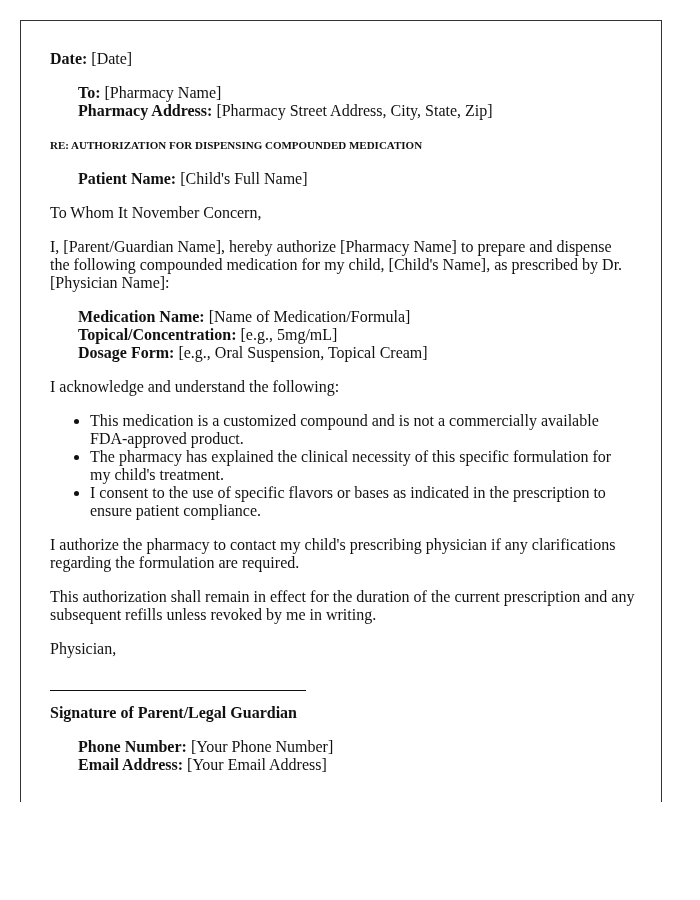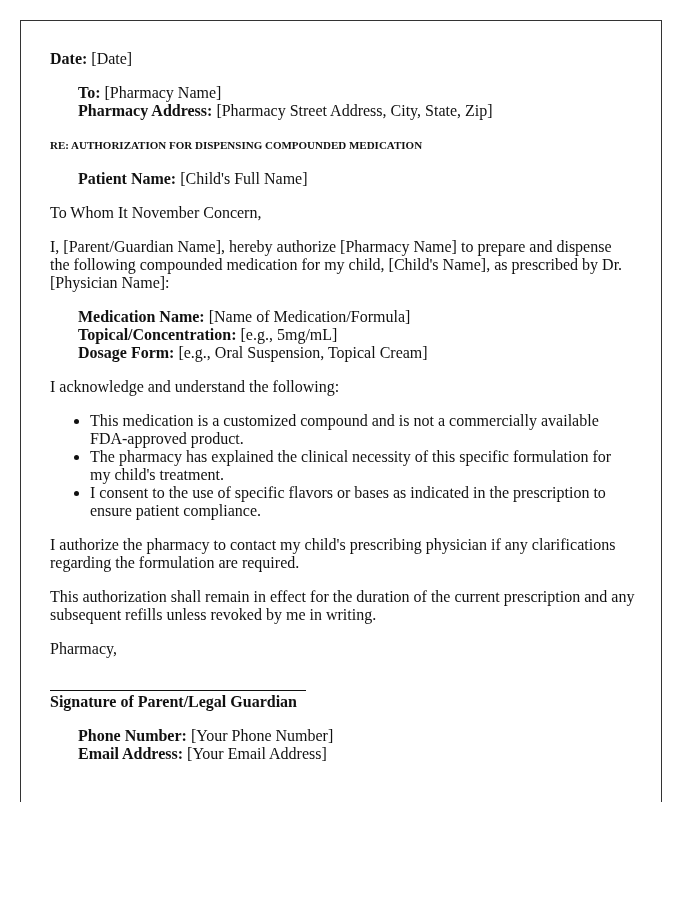--- a/index.html
+++ b/index.html
@@ -37,21 +37,21 @@
     .heading { font-weight: bold; font-size: 11px; letter-spacing: 0px; }
     ul {
       margin: 0 0 16px 0;
       padding-left: 40px;
     }
     ul li { margin: 0; padding: 0; }
     .sig-line {
       width: 256px;
       border-top: 1px solid #111111;
       margin-top: 32px;
-      padding-top: 2px;
+      padding-top: 13px;
       font-weight: bold;
       margin-bottom: 16px;
     }
   </style>
 </head>
 <body>
 
 <div class="letter">
   <div class="inner">
 
@@ -104,21 +104,21 @@
     <ul>
       <li>This medication is a customized compound and is not a commercially available FDA-approved product.</li>
       <li>The pharmacy has explained the clinical necessity of this specific formulation for my child's treatment.</li>
       <li>I consent to the use of specific flavors or bases as indicated in the prescription to ensure patient compliance.</li>
     </ul>
 
     <p>I authorize the pharmacy to contact my child's prescribing physician if any clarifications regarding the formulation are required.</p>
 
     <p>This authorization shall remain in effect for the duration of the current prescription and any subsequent refills unless revoked by me in writing.</p>
 
-    <p style="margin-bottom:0;">Pharmacy,</p>
+    <p style="margin-bottom:0;">Physician,</p>
 
     <div class="sig-line">
       <span>Signature of Parent/Legal Guardian</span>
     </div>
 
     <p>
       <span class="line">
         <b>Phone Number:</b>
         <span>[Your Phone Number]</span>
       </span>

